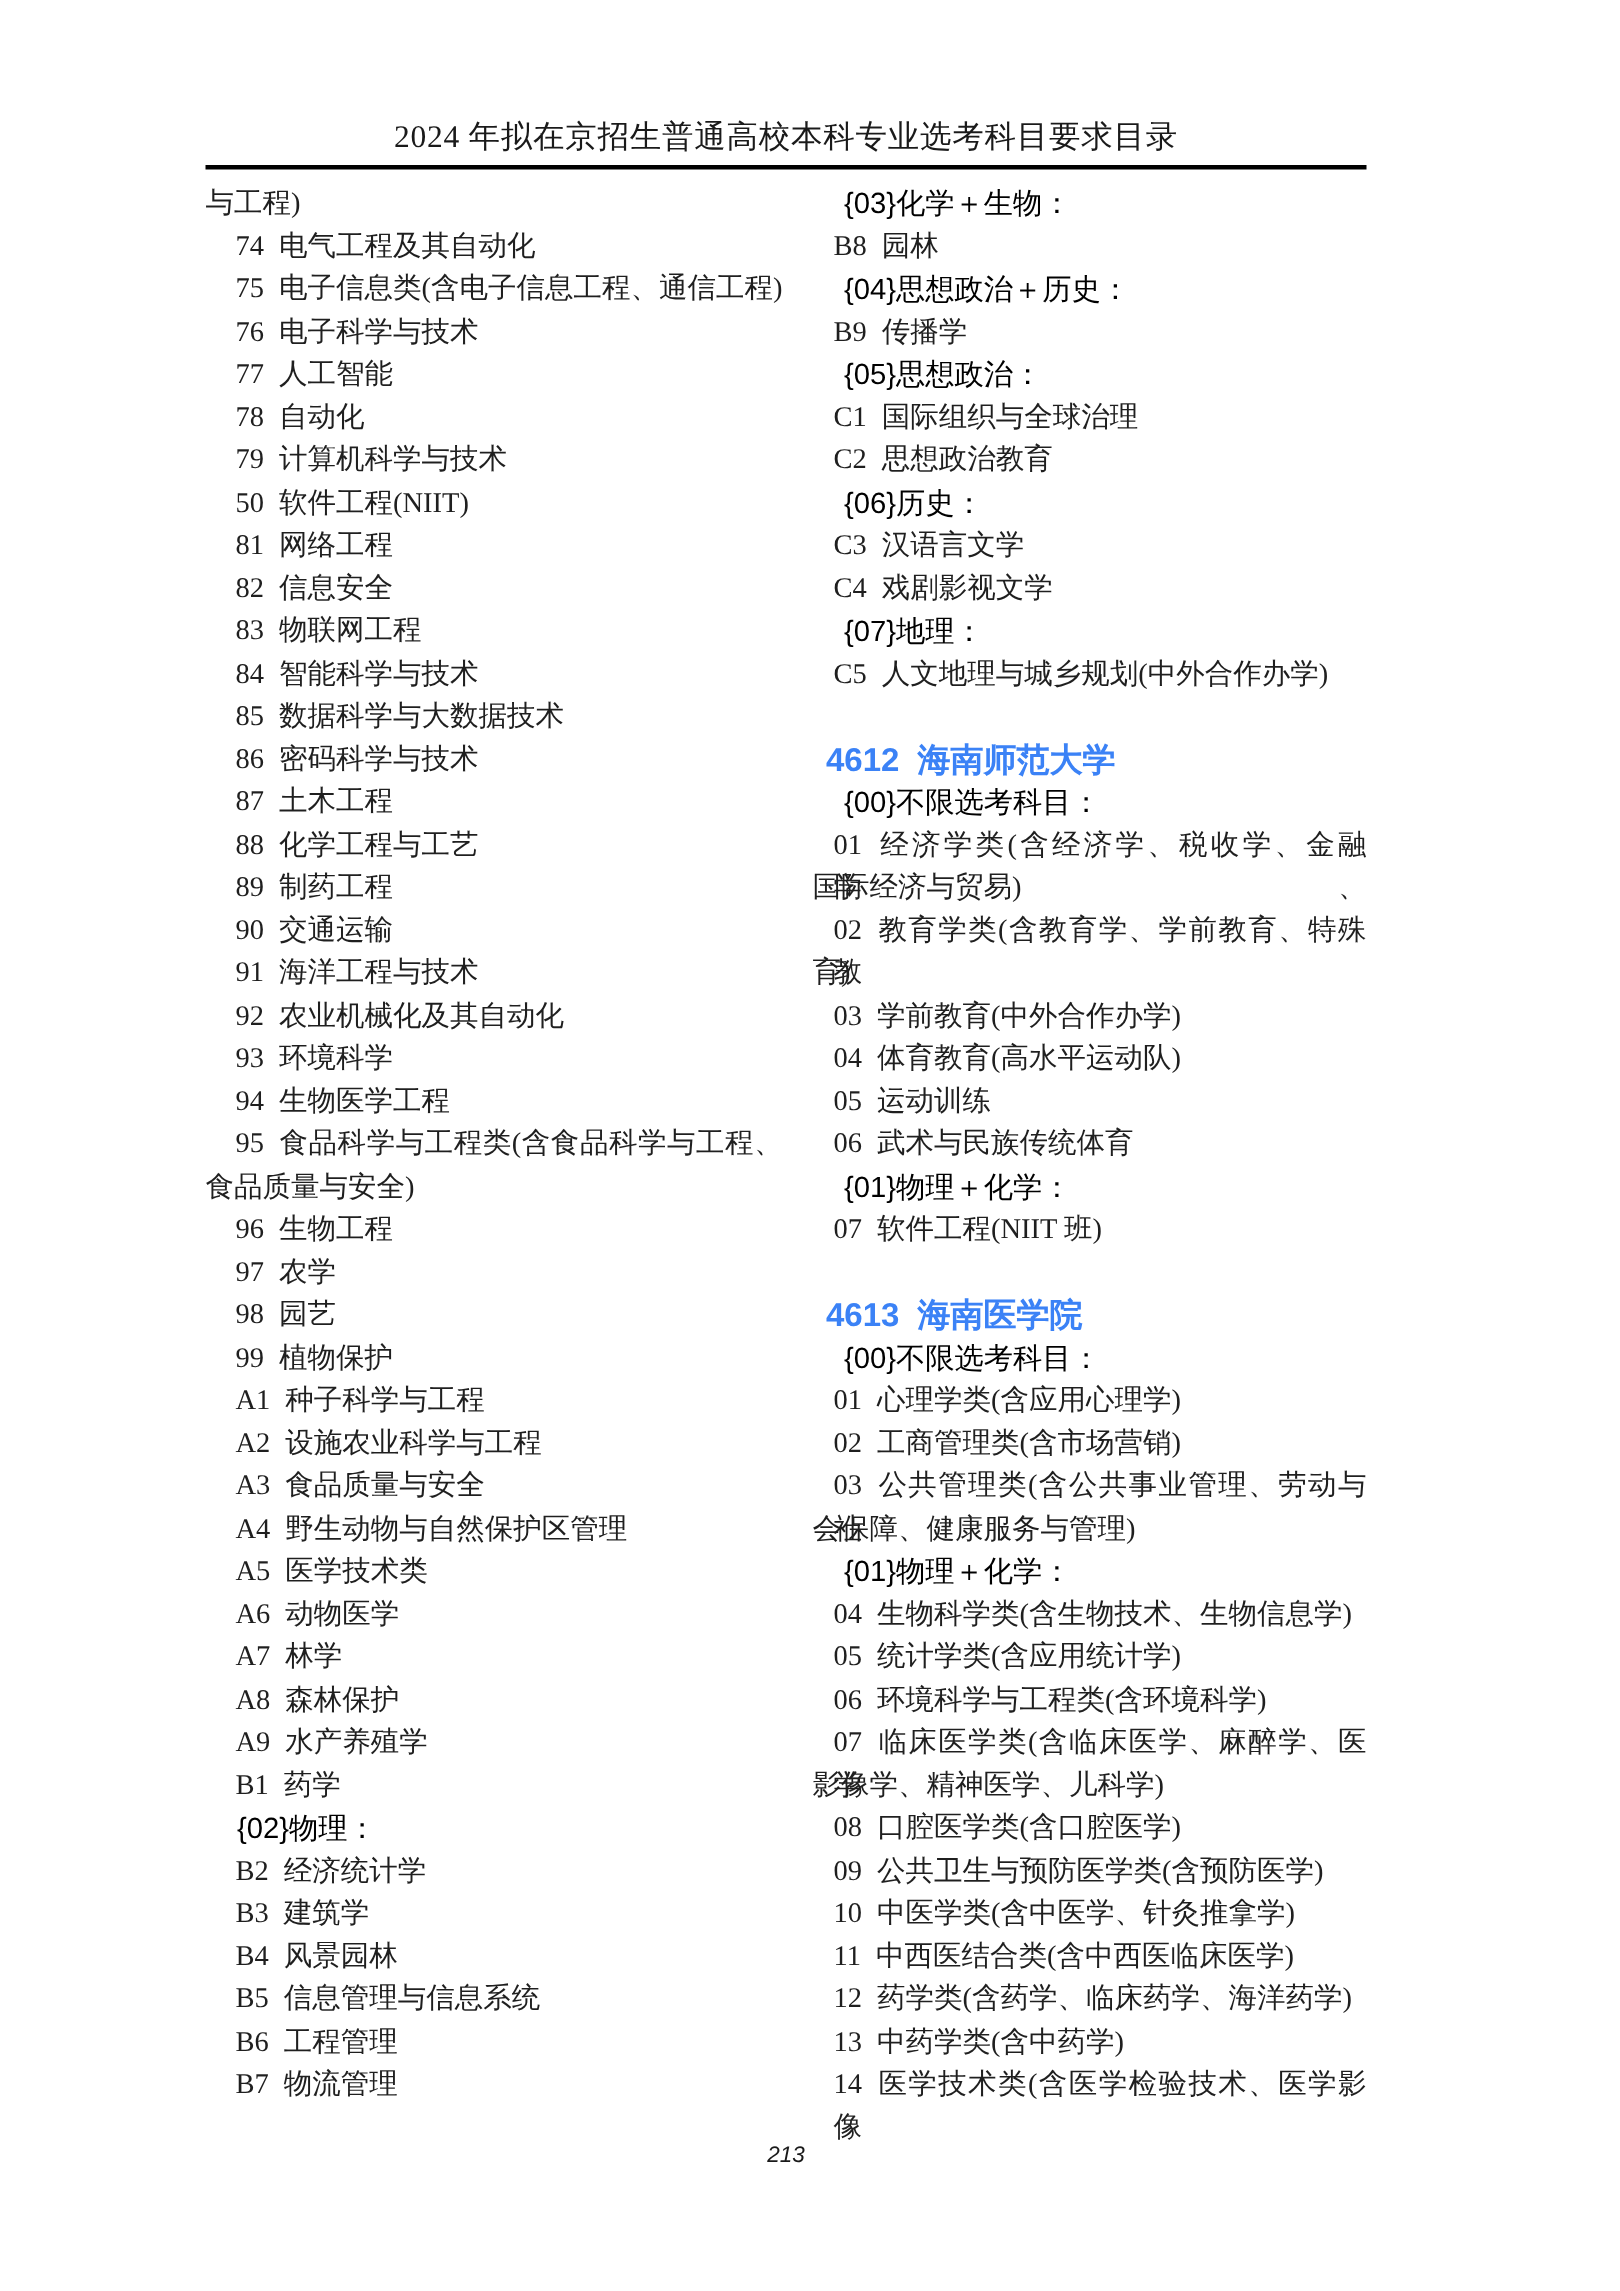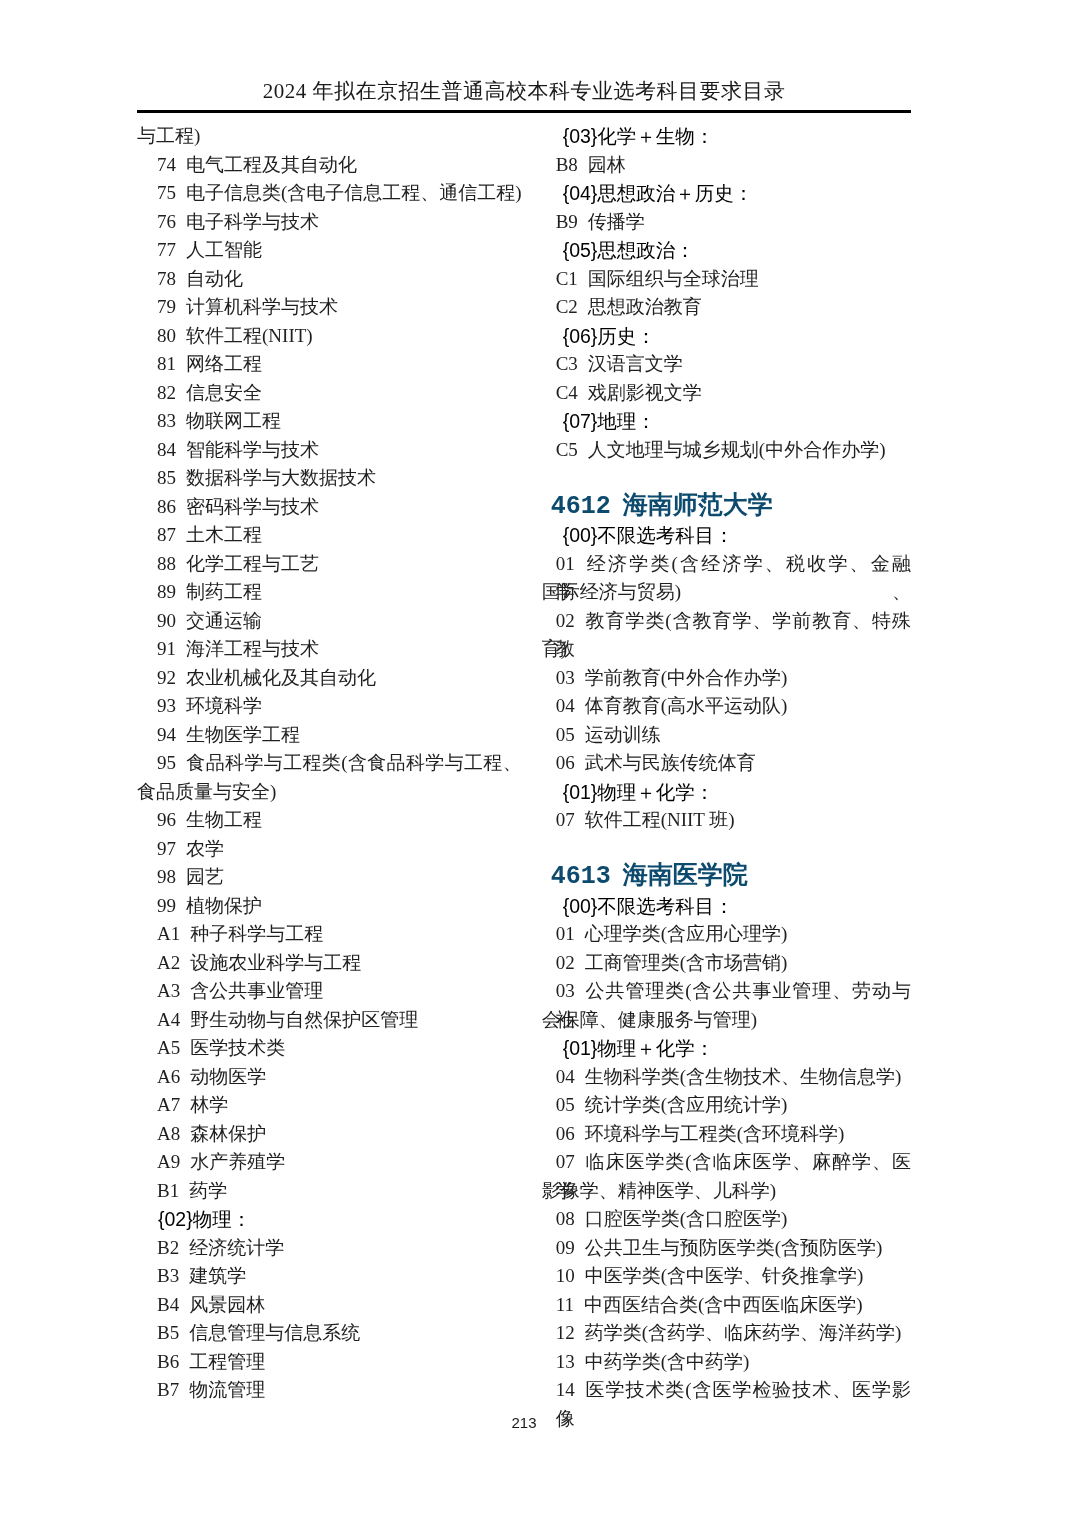--- a/index.html
+++ b/index.html
@@ -37,52 +37,53 @@
   .header-line {
     padding-left: 21px;
     font-weight: 400;
     font-family: "Liberation Sans", "DejaVu Sans", sans-serif;
     font-size: 19.5px;
     color: #000;
   }
   .univ {
     padding-left: 9px;
     font-weight: 700;
-    font-family: Liberation Mono, monospace;
-    font-size: 25px;
-    color: #0c4a6e;
+    font-family: Liberation Sans, sans-serif;
+    font-size: 22px;
+    color: #3b82f6;
   }
   .code { display: inline-block; margin-right: 10px; }
   .univ .code { margin-right: 12px; }
 
   .footer {
-    margin-top: 9px;
+    margin-top: 23px;
     text-align: center;
     font-family: "Liberation Sans", "DejaVu Sans", sans-serif;
     font-size: 15px;
     color: #1a1a1a;
+    font-style: italic;
   }
 </style>
 </head>
 <body>
 
 <div class="page">
   <div class="title">2024 年拟在京招生普通高校本科专业选考科目要求目录</div>
   <div class="hrule"></div>
 
   <div class="columns">
     <div class="col col-left" id="col-left">
         <div class="line cont"><span class="txt">与工程)</span></div>
         <div class="line item"><span class="code">74</span><span class="txt">电气工程及其自动化</span></div>
         <div class="line item"><span class="code">75</span><span class="txt">电子信息类(含电子信息工程、通信工程)</span></div>
         <div class="line item"><span class="code">76</span><span class="txt">电子科学与技术</span></div>
         <div class="line item"><span class="code">77</span><span class="txt">人工智能</span></div>
         <div class="line item"><span class="code">78</span><span class="txt">自动化</span></div>
         <div class="line item"><span class="code">79</span><span class="txt">计算机科学与技术</span></div>
-        <div class="line item"><span class="code">80</span><span class="txt">软件工程(NIIT)</span></div>
+        <div class="line item"><span class="code">50</span><span class="txt">软件工程(NIIT)</span></div>
         <div class="line item"><span class="code">81</span><span class="txt">网络工程</span></div>
         <div class="line item"><span class="code">82</span><span class="txt">信息安全</span></div>
         <div class="line item"><span class="code">83</span><span class="txt">物联网工程</span></div>
         <div class="line item"><span class="code">84</span><span class="txt">智能科学与技术</span></div>
         <div class="line item"><span class="code">85</span><span class="txt">数据科学与大数据技术</span></div>
         <div class="line item"><span class="code">86</span><span class="txt">密码科学与技术</span></div>
         <div class="line item"><span class="code">87</span><span class="txt">土木工程</span></div>
         <div class="line item"><span class="code">88</span><span class="txt">化学工程与工艺</span></div>
         <div class="line item"><span class="code">89</span><span class="txt">制药工程</span></div>
         <div class="line item"><span class="code">90</span><span class="txt">交通运输</span></div>
@@ -91,21 +92,21 @@
         <div class="line item"><span class="code">93</span><span class="txt">环境科学</span></div>
         <div class="line item"><span class="code">94</span><span class="txt">生物医学工程</span></div>
         <div class="line item justify"><span class="code">95</span><span class="txt">食品科学与工程类(含食品科学与工程、</span></div>
         <div class="line cont"><span class="txt">食品质量与安全)</span></div>
         <div class="line item"><span class="code">96</span><span class="txt">生物工程</span></div>
         <div class="line item"><span class="code">97</span><span class="txt">农学</span></div>
         <div class="line item"><span class="code">98</span><span class="txt">园艺</span></div>
         <div class="line item"><span class="code">99</span><span class="txt">植物保护</span></div>
         <div class="line item"><span class="code">A1</span><span class="txt">种子科学与工程</span></div>
         <div class="line item"><span class="code">A2</span><span class="txt">设施农业科学与工程</span></div>
-        <div class="line item"><span class="code">A3</span><span class="txt">含公共事业管理</span></div>
+        <div class="line item"><span class="code">A3</span><span class="txt">食品质量与安全</span></div>
         <div class="line item"><span class="code">A4</span><span class="txt">野生动物与自然保护区管理</span></div>
         <div class="line item"><span class="code">A5</span><span class="txt">医学技术类</span></div>
         <div class="line item"><span class="code">A6</span><span class="txt">动物医学</span></div>
         <div class="line item"><span class="code">A7</span><span class="txt">林学</span></div>
         <div class="line item"><span class="code">A8</span><span class="txt">森林保护</span></div>
         <div class="line item"><span class="code">A9</span><span class="txt">水产养殖学</span></div>
         <div class="line item"><span class="code">B1</span><span class="txt">药学</span></div>
         <div class="line header-line"><span class="txt">{02}物理：</span></div>
         <div class="line item"><span class="code">B2</span><span class="txt">经济统计学</span></div>
         <div class="line item"><span class="code">B3</span><span class="txt">建筑学</span></div>

